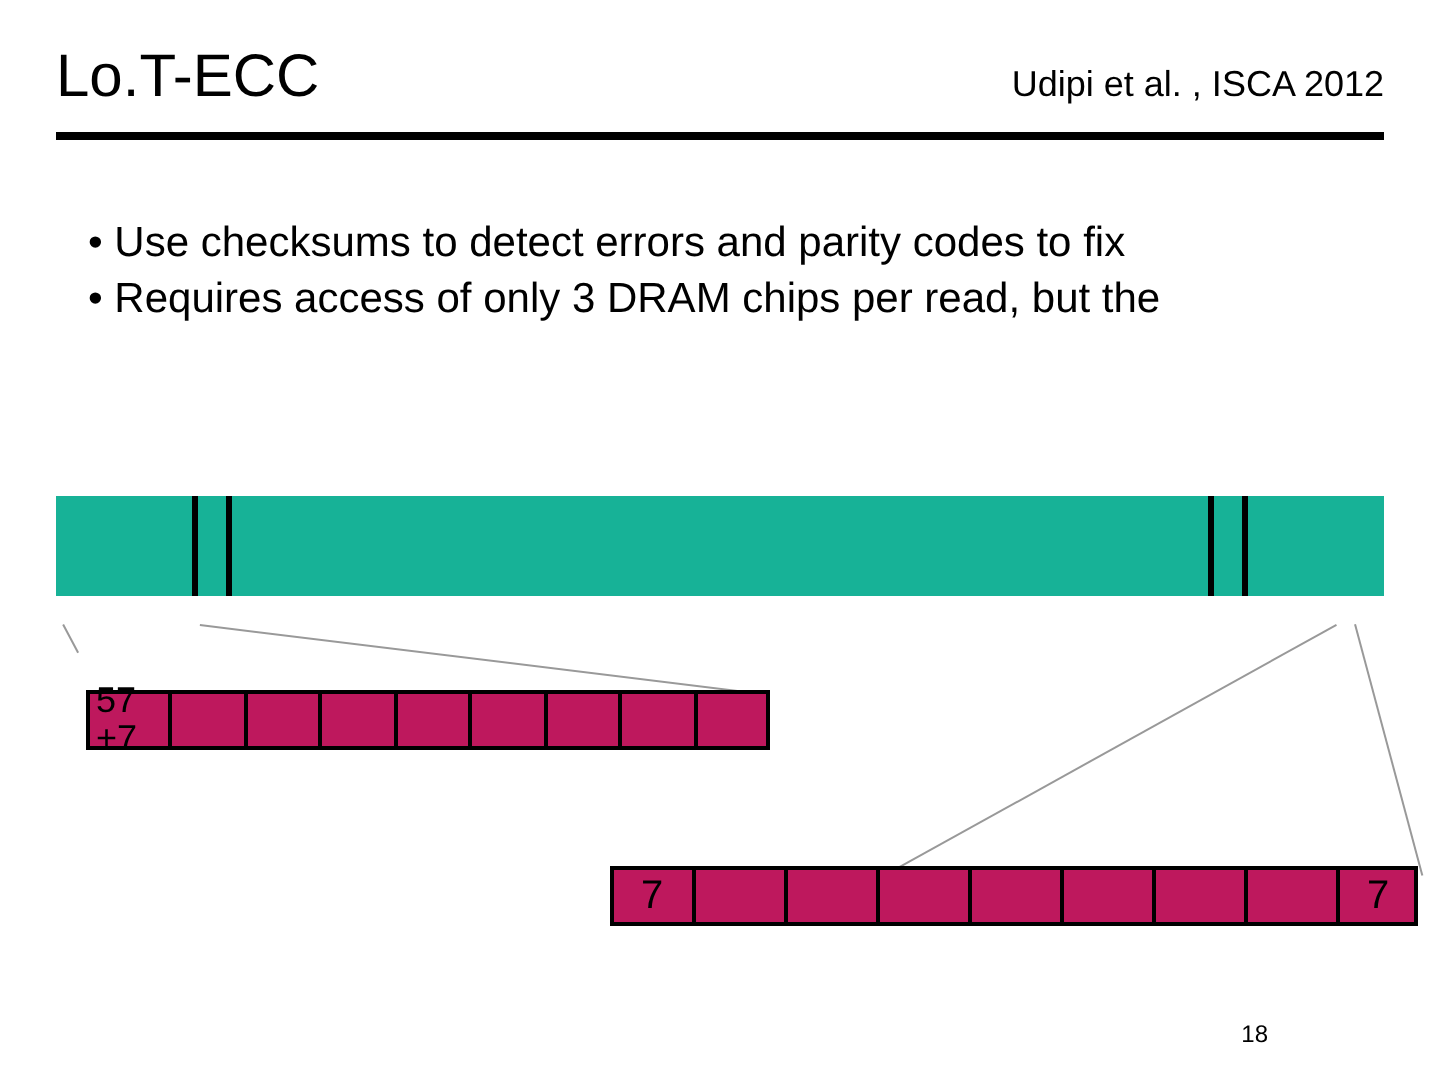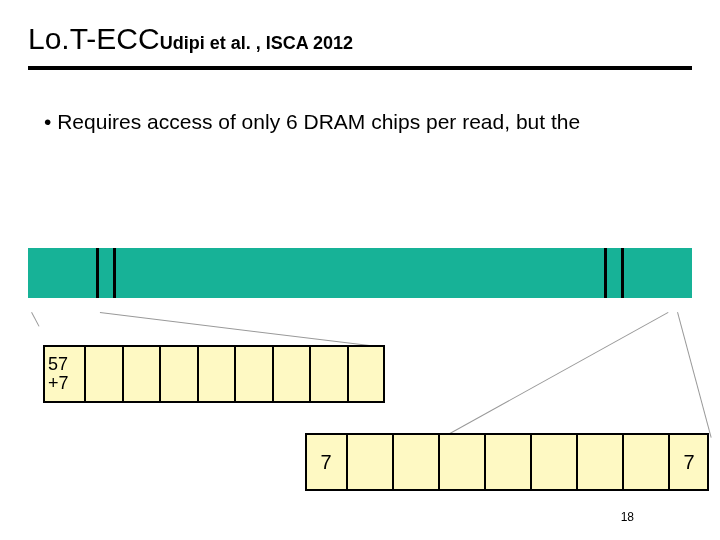--- a/index.html
+++ b/index.html
@@ -1,44 +1,45 @@
 <!DOCTYPE html>
 <html><head>
 <meta charset="utf-8">
 <style>
   html,body{margin:0;padding:0;width:720px;height:540px;background:#fff;font-family:Arial,Helvetica,sans-serif;color:#000;position:relative;overflow:hidden}
-  .header{position:absolute;top:22px;left:0;right:0;padding:0 28px;display:flex;align-items:baseline}
+  .header{position:absolute;top:22px;left:0;right:0;padding:0 28px;display:flex;justify-content:space-between;align-items:baseline}
   .title{font-size:30px;font-weight:400}
-  .citation{font-size:18px;font-weight:700}
+  .citation{font-size:18px;font-weight:400}
   .hr{position:absolute;top:66px;left:28px;right:28px;height:4px;background:#000}
   .bullets{position:absolute;top:108px;left:44px;right:40px;font-size:21px;line-height:1.35}
   .green-bar{position:absolute;top:248px;left:28px;width:664px;height:50px;background:#17b297;display:flex}
   .green-bar>div{border-left:3px solid #000;height:100%}
   .green-bar>div:first-child{border-left:none}
   .guide{position:absolute;height:1px;border-top:1px solid #999}
-  .yellow-row{position:absolute;height:56px;background:#fef9c3;display:flex}
+  .yellow-row{position:absolute;height:28px;background:#be185d;display:flex}
   .yellow-row>div{border-left:2px solid #000;height:100%;box-sizing:border-box}
   .yellow-row>div:first-child{border-left:none}
   .chip-label{font-size:18px;line-height:1.05;padding:2px 4px;display:flex;flex-direction:column;justify-content:center;align-items:flex-start}
   .chip-label span{display:block}
   .chip-label-center{font-size:20px;display:flex;align-items:center;justify-content:center}
   .yellow-border{outline:2px solid #000;outline-offset:-1px}
   .page-num{position:absolute;bottom:16px;right:86px;font-size:12px}
 </style>
 </head>
 <body>
 
 <div class="header">
   <div class="title">Lo.T-ECC</div>
   <div class="citation">Udipi et al. , ISCA 2012</div>
 </div>
 <div class="hr"></div>
 
 <div class="bullets">
-  <div>• Requires access of only 6 DRAM chips per read, but the</div>
+  <div>• Use checksums to detect errors and parity codes to fix</div>
+  <div>• Requires access of only 3 DRAM chips per read, but the</div>
 </div>
 
 <div class="green-bar">
   <div style="flex:0 0 68px"></div>
   <div style="flex:0 0 14px"></div>
   <div style="flex:1 1 auto"></div>
   <div style="flex:0 0 14px"></div>
   <div style="flex:0 0 68px"></div>
 </div>
 

